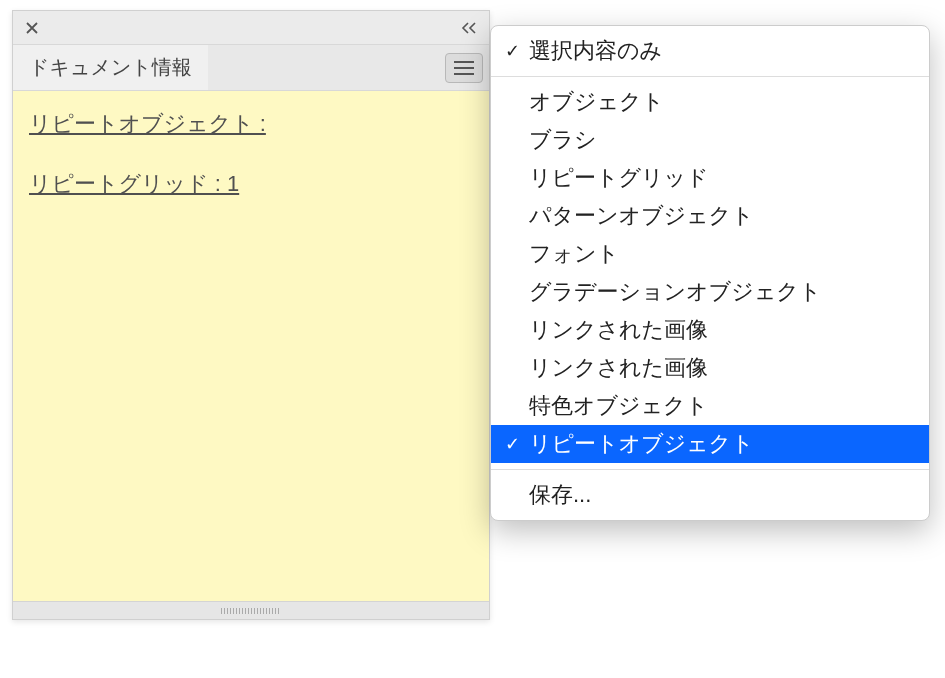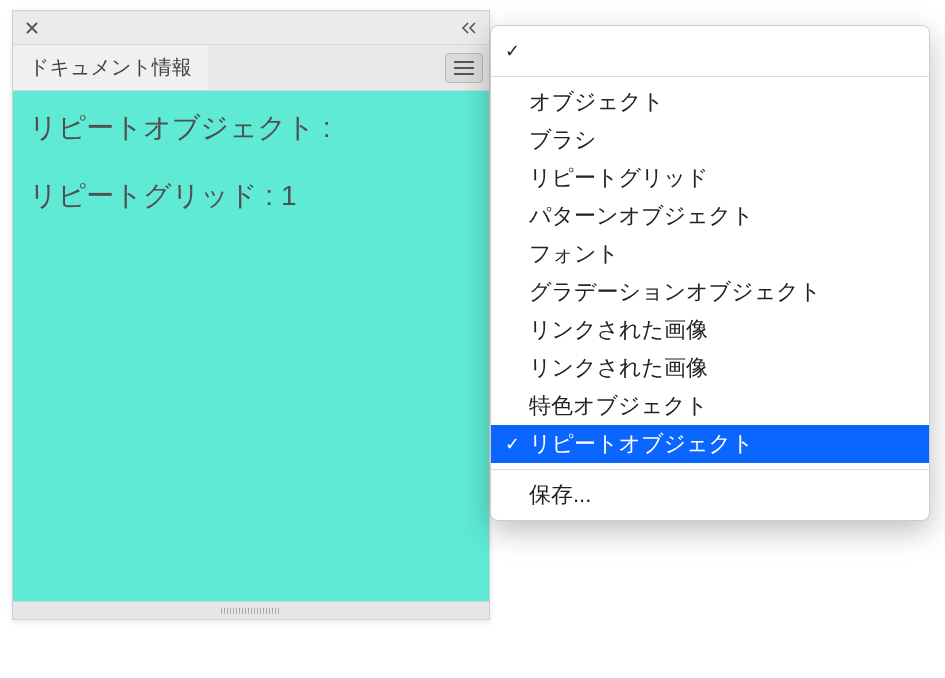--- a/index.html
+++ b/index.html
@@ -90,24 +90,25 @@
       gap: 4px;
       cursor: pointer;
     }
     .hamburger-line {
       width: 20px;
       height: 2px;
       background: #555;
     }
     .panel-content {
       padding: 18px 16px;
-      font-size: 28px;
+      font-size: 22px;
       color: #505050;
-      background: #5eead4;
+      background: #fef9c3;
       height: calc(100% - 80px - 18px);
+      text-decoration: underline;
     }
     .content-line {
       margin-bottom: 30px;
     }
     .panel-footer {
       position: absolute;
       bottom: 0;
       left: 0;
       right: 0;
       height: 18px;
@@ -190,20 +191,21 @@
     <div class="content-line">リピートグリッド : 1</div>
   </div>
   <div class="panel-footer">
     <div class="grip"></div>
   </div>
 </div>
 
 <div class="dropdown-menu" id="dropdown-menu">
 <div class="menu-item">
       <span class="menu-check">✓</span>
+      <span>選択内容のみ</span>
     </div>
     <div class="menu-separator"></div>
     <div class="menu-item">
       <span class="menu-check"></span>
       <span>オブジェクト</span>
     </div>
     <div class="menu-item">
       <span class="menu-check"></span>
       <span>ブラシ</span>
     </div>

